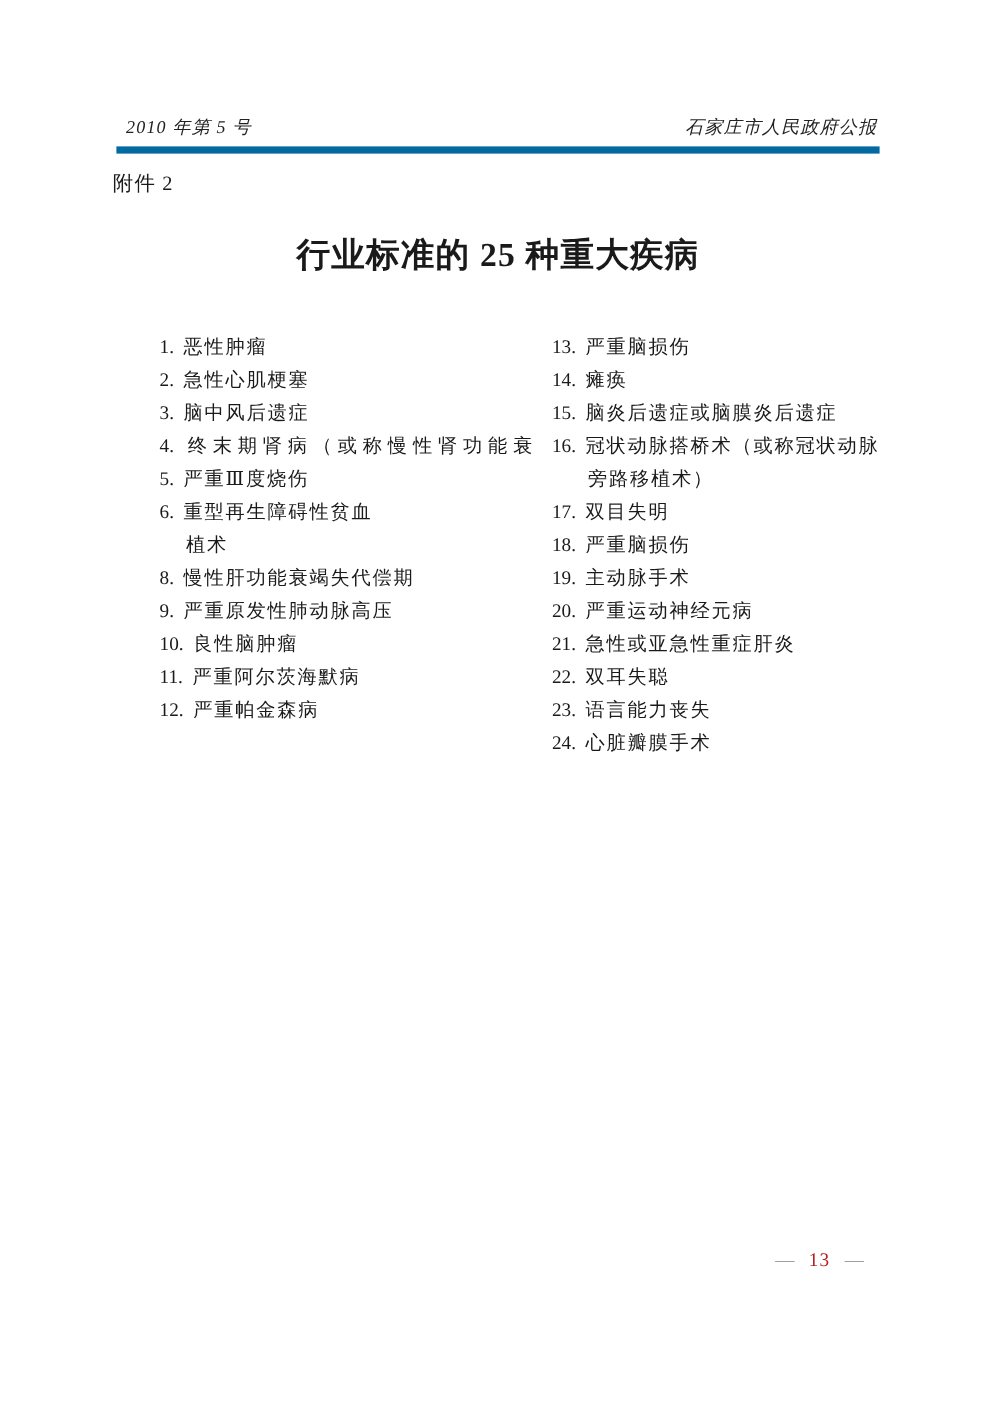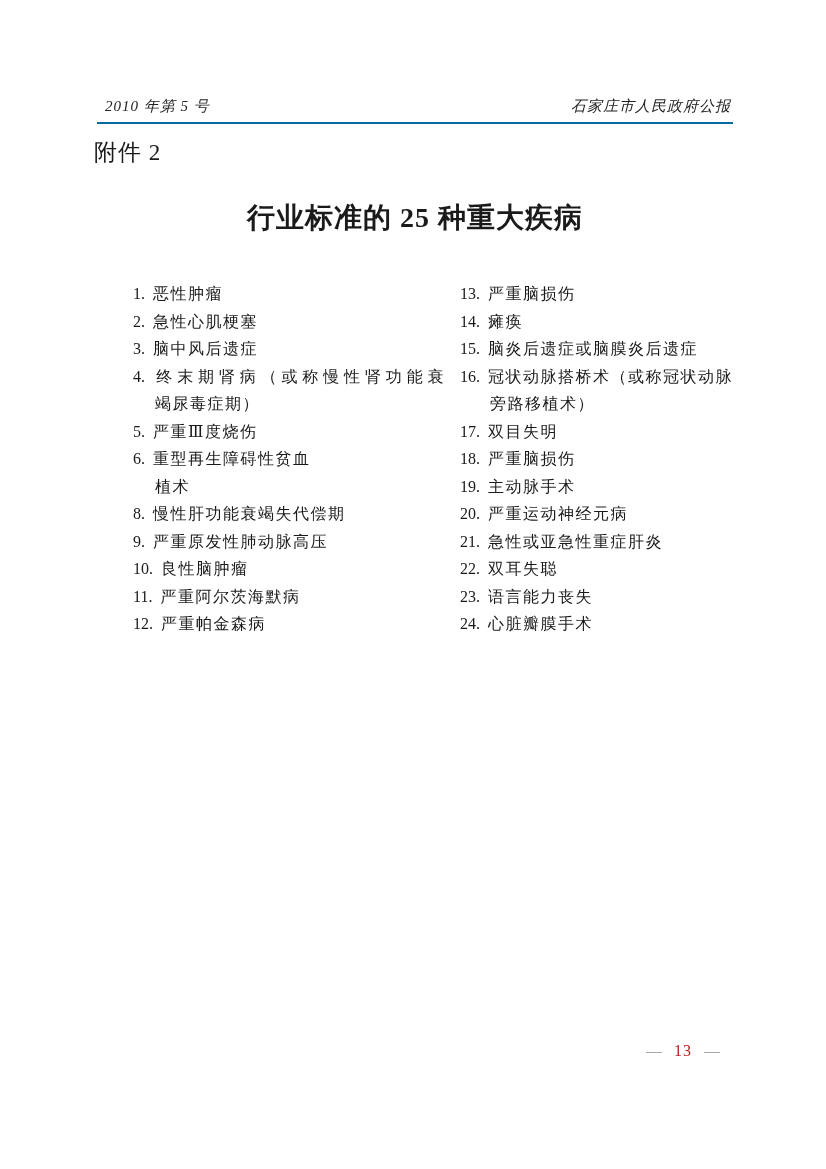--- a/index.html
+++ b/index.html
@@ -13,31 +13,31 @@
     overflow: hidden;
   }
   .content { margin-left: 97px; width: 636px; }
 
   
   .header {
     display: flex;
     justify-content: space-between;
     align-items: flex-end;
     padding: 97px 2px 6px 8px;
-    border-bottom: 2px solid #0369a1;
+    border-bottom: 6px solid #0369a1;
     font-size: 15px;
     font-style: italic;
     letter-spacing: 1px;
     color: #222222;
   }
 
   .attachment {
     margin-top: 13px;
     margin-left: -3px;
-    font-size: 23px;
+    font-size: 17px;
     letter-spacing: 1px;
   }
 
   .title {
     margin: 32px 0 0 0;
     text-align: center;
     font-size: 28px;
     line-height: 36px;
     font-weight: bold;
     letter-spacing: 1px;
@@ -95,21 +95,20 @@
             <div class="line first"><span class="num">1.</span><span>恶性肿瘤</span></div>
           </div>
           <div class="item">
             <div class="line first"><span class="num">2.</span><span>急性心肌梗塞</span></div>
           </div>
           <div class="item">
             <div class="line first"><span class="num">3.</span><span>脑中风后遗症</span></div>
           </div>
           <div class="item">
             <div class="line first justified"><span class="num">4.</span><span>终末期肾病（或称慢性肾功能衰</span></div>
-            <div class="line cont">竭尿毒症期）</div>
           </div>
           <div class="item">
             <div class="line first"><span class="num">5.</span><span>严重Ⅲ度烧伤</span></div>
           </div>
           <div class="item">
             <div class="line first"><span class="num">6.</span><span>重型再生障碍性贫血</span></div>
           </div>
           <div class="item">
             <div class="line cont">植术</div>
           </div>

